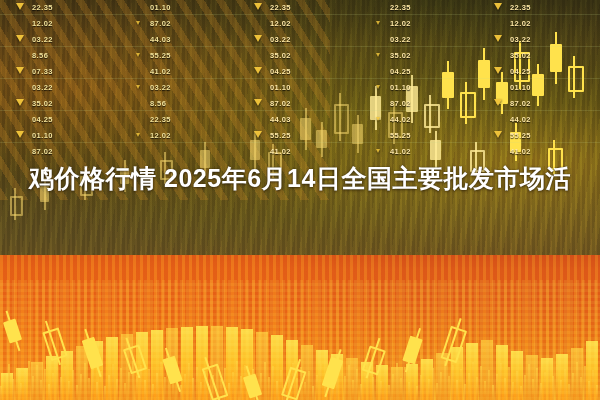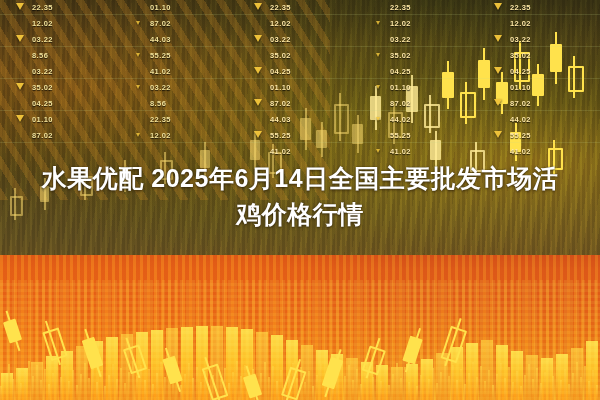--- a/index.html
+++ b/index.html
@@ -226,20 +226,21 @@
         <div class="body" style="top: 8px; height: 18px; background: transparent; border: 2px solid rgb(255, 226, 76);"></div>
       </div>
     </div>
 
   <div class="grid" id="ticker-grid">
       <div class="tick-col" style="left: 10px;">
         <div class="tick">22.35<span class="arrow"></span></div>
         <div class="tick">12.02</div>
         <div class="tick">03.22<span class="arrow"></span></div>
         <div class="tick">8.56</div>
+        <div class="tick">07.33<span class="arrow"></span></div>
         <div class="tick">03.22</div>
         <div class="tick">35.02<span class="arrow"></span></div>
         <div class="tick">04.25</div>
         <div class="tick">01.10<span class="arrow"></span></div>
         <div class="tick">87.02</div>
       </div>
       <div class="tick-col" style="left: 128px;">
         <div class="tick">01.10</div>
         <div class="tick">87.02<span class="arrow small"></span></div>
         <div class="tick">44.03</div>
@@ -547,17 +548,16 @@
         <div class="wick" style="top: 0px; height: 46px; background: rgb(255, 226, 76); width: 2px;"></div>
         <div class="body" style="top: 10px; height: 26px; background: rgb(255, 226, 76);"></div>
       </div>
       <div class="candle" style="left: 446px; top: 316.85px; width: 13px; height: 50px; transform: rotate(18deg);">
         <div class="wick" style="top: 0px; height: 50px; background: rgb(255, 226, 76); width: 2px;"></div>
         <div class="body" style="top: 10px; height: 30px; background: transparent; border: 2px solid rgb(255, 226, 76);"></div>
       </div>
     </div>
 
   <div class="title">
-    <span>水果优配 2025年6月14日全国主要批发市场活</span>
-    <span class="l2">鸡价格行情</span>
+    <span>鸡价格行情 2025年6月14日全国主要批发市场活</span>
   </div>
 
 </div>
 
 </body></html>

